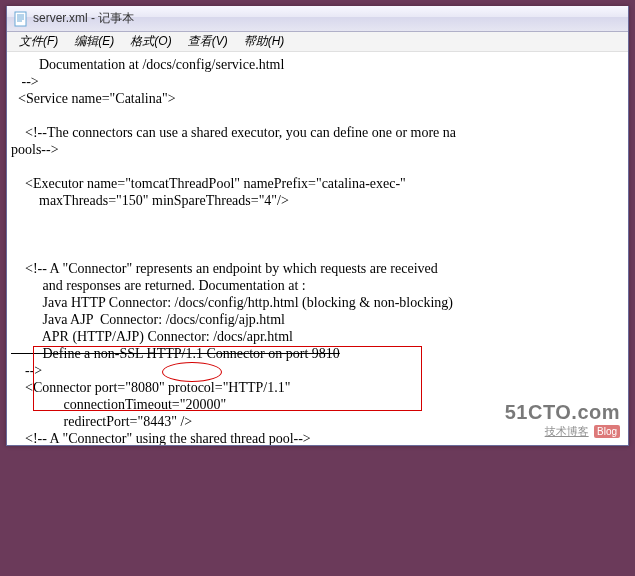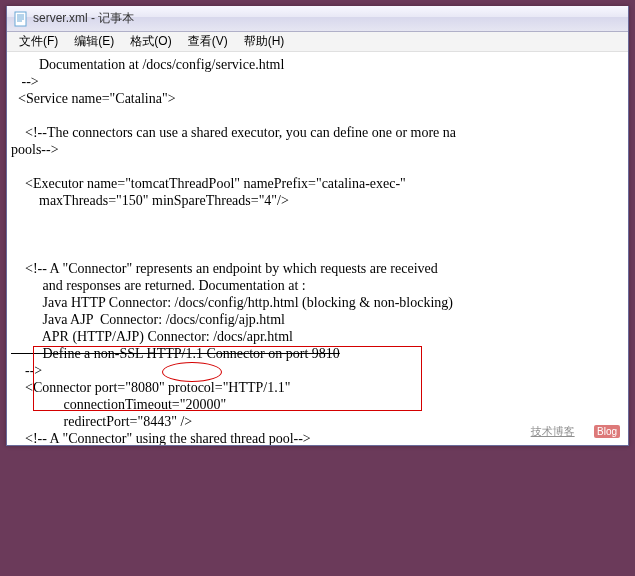--- a/index.html
+++ b/index.html
@@ -49,20 +49,21 @@
     border-bottom: 1px solid #e0e0e0;
     display: flex;
     align-items: center;
     padding: 0 4px;
   }
   .menubar .menuitem {
     padding: 2px 8px;
     font-size: 12px;
     color: #000;
     cursor: default;
+    font-style: italic;
   }
   .editor {
     position: absolute;
     left: 0;
     top: 46px;
     right: 0;
     bottom: 0;
     padding: 4px 4px;
     font-family: Liberation Serif, serif;
     font-size: 14px;
@@ -115,21 +116,21 @@
     color: #555;
     text-decoration: underline;
   }
   .watermark .blog {
     display: inline-block;
     background: #c33;
     color: #fff;
     font-size: 10px;
     padding: 1px 3px;
     border-radius: 2px;
-    margin-left: 16px;
+    margin-left: 2px;
   }
 </style>
 </head>
 <body>
 
 <div class="window">
 
   <div class="titlebar">
     <span class="icon">
       <svg width="16" height="16" viewBox="0 0 16 16">
@@ -182,19 +183,20 @@
     --&gt;
     &lt;!-- Define a SSL HTTP/1.1 Connector on port 8443
          This connector uses the JSSE configuration, when using APR, the
          connector should be using the OpenSSL style configuration
 </div>
 
   <div class="redbox rb-main"></div>
   <div class="redoval"></div>
 
   <div class="watermark">
+    <div class="line1">51CTO.com</div>
     <div>
       <span class="line2">技术博客</span>
       <span class="blog">Blog</span>
     </div>
   </div>
 
 </div>
 
 </body></html>

